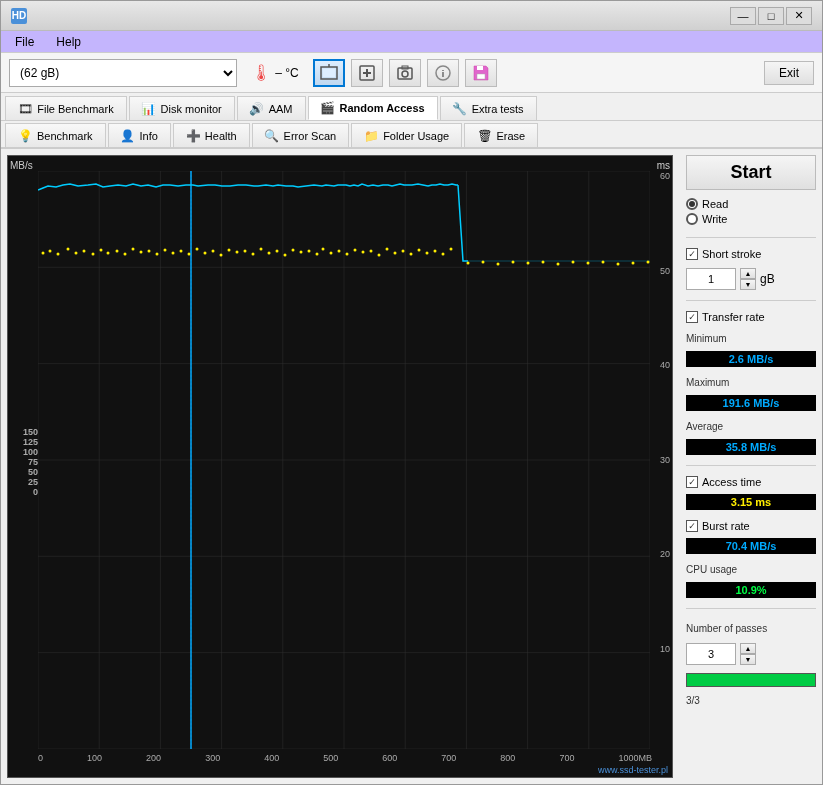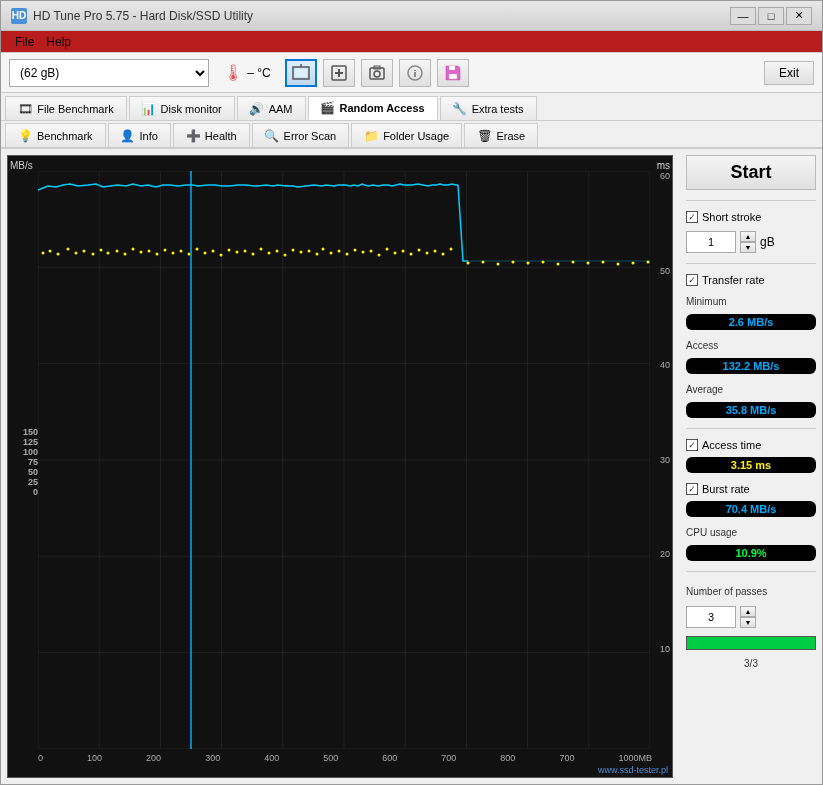--- a/index.html
+++ b/index.html
@@ -58,43 +58,44 @@
       height: 18px;
       background: #ddd;
       border: 1px solid #aaa;
       cursor: pointer;
       display: flex;
       align-items: center;
       justify-content: center;
       font-size: 11px;
     }
     .menu-bar {
-      background: #b91c1c;
+      background: #c4b5fd;
       padding: 2px 8px;
       display: flex;
+      gap: 10px;
       border-bottom: 1px solid #ccc;
       height: 22px;
       align-items: center;
     }
     .menu-item {
       padding: 2px 6px;
       cursor: pointer;
       font-size: 12px;
     }
     .toolbar {
       background: #f5f5f5;
       padding: 4px 8px;
       display: flex;
       align-items: center;
       gap: 6px;
       border-bottom: 1px solid #ccc;
       height: 40px;
     }
     .drive-select {
-      width: 200px;
+      width: 228px;
       height: 28px;
       border: 1px solid #aaa;
       background: white;
       padding: 0 6px;
       font-size: 12px;
     }
     .toolbar-temp {
       display: flex;
       align-items: center;
       gap: 4px;
@@ -343,21 +344,20 @@
       margin-bottom: 1px;
     }
     .stat-value {
       background: black;
       color: #00aaff;
       font-size: 11px;
       font-weight: bold;
       text-align: center;
       padding: 2px 4px;
       width: 100%;
-      border-radius: 6px;
     }
     .stat-value.yellow { color: #ffee00; }
     .stat-value.green-text { color: #00ff44; }
     .progress-bar-container {
       width: 100%;
       height: 14px;
       background: #000;
       border: 1px solid #555;
       margin-top: 2px;
     }
@@ -371,21 +371,20 @@
     }
   </style>
 </head>
 <body>
 
 <div class="window">
 
   <div class="title-bar">
     <div class="title-bar-left">
       <div class="title-bar-icon">HD</div>
-      <span class="title-text">HD Tune Pro 5.75 - Hard Disk/SSD Utility</span>
     </div>
     <div class="title-buttons">
       <button class="title-btn">—</button>
       <button class="title-btn">□</button>
       <button class="title-btn">✕</button>
     </div>
   </div>
 
   <div class="menu-bar">
     <span class="menu-item">File</span>
@@ -627,20 +626,30 @@
         <span>700</span>
         <span>1000MB</span>
       </div>
 
       <span class="bottom-url">www.ssd-tester.pl</span>
     </div>
 
     <div class="sidebar">
       <button class="start-btn">Start</button>
 
+      <div class="radio-group">
+        <label class="radio-item">
+          <div class="radio-circle selected"></div>
+          <span>Read</span>
+        </label>
+        <label class="radio-item">
+          <div class="radio-circle"></div>
+          <span>Write</span>
+        </label>
+      </div>
 
       <div class="section-divider"></div>
 
       <div class="checkbox-item">
         <div class="checkbox-box">✓</div>
         <span>Short stroke</span>
       </div>
       <div class="spinner-group">
         <input class="spinner-input" type="text" value="1" style="">
         <div class="spinner-btns">
@@ -653,22 +662,22 @@
       <div class="section-divider"></div>
 
       <div class="checkbox-item">
         <div class="checkbox-box">✓</div>
         <span>Transfer rate</span>
       </div>
 
       <div class="stat-label">Minimum</div>
       <div class="stat-value">2.6 MB/s</div>
 
-      <div class="stat-label">Access</div>
-      <div class="stat-value">132.2 MB/s</div>
+      <div class="stat-label">Maximum</div>
+      <div class="stat-value">191.6 MB/s</div>
 
       <div class="stat-label">Average</div>
       <div class="stat-value">35.8 MB/s</div>
 
       <div class="section-divider"></div>
 
       <div class="checkbox-item">
         <div class="checkbox-box">✓</div>
         <span>Access time</span>
       </div>
@@ -690,16 +699,16 @@
         <input class="spinner-input" type="text" value="3" style="">
         <div class="spinner-btns">
           <button class="spinner-btn">▲</button>
           <button class="spinner-btn">▼</button>
         </div>
       </div>
 
       <div class="progress-bar-container">
         <div class="progress-bar-fill" style="width:100%;"></div>
       </div>
-      <div style="text-align:center; font-size:10px; color:#333; margin-top:2px;">3/3</div>
+      <div style="text-align:left; font-size:10px; color:#333; margin-top:2px;">3/3</div>
     </div>
   </div>
 </div>
 
 </body></html>

